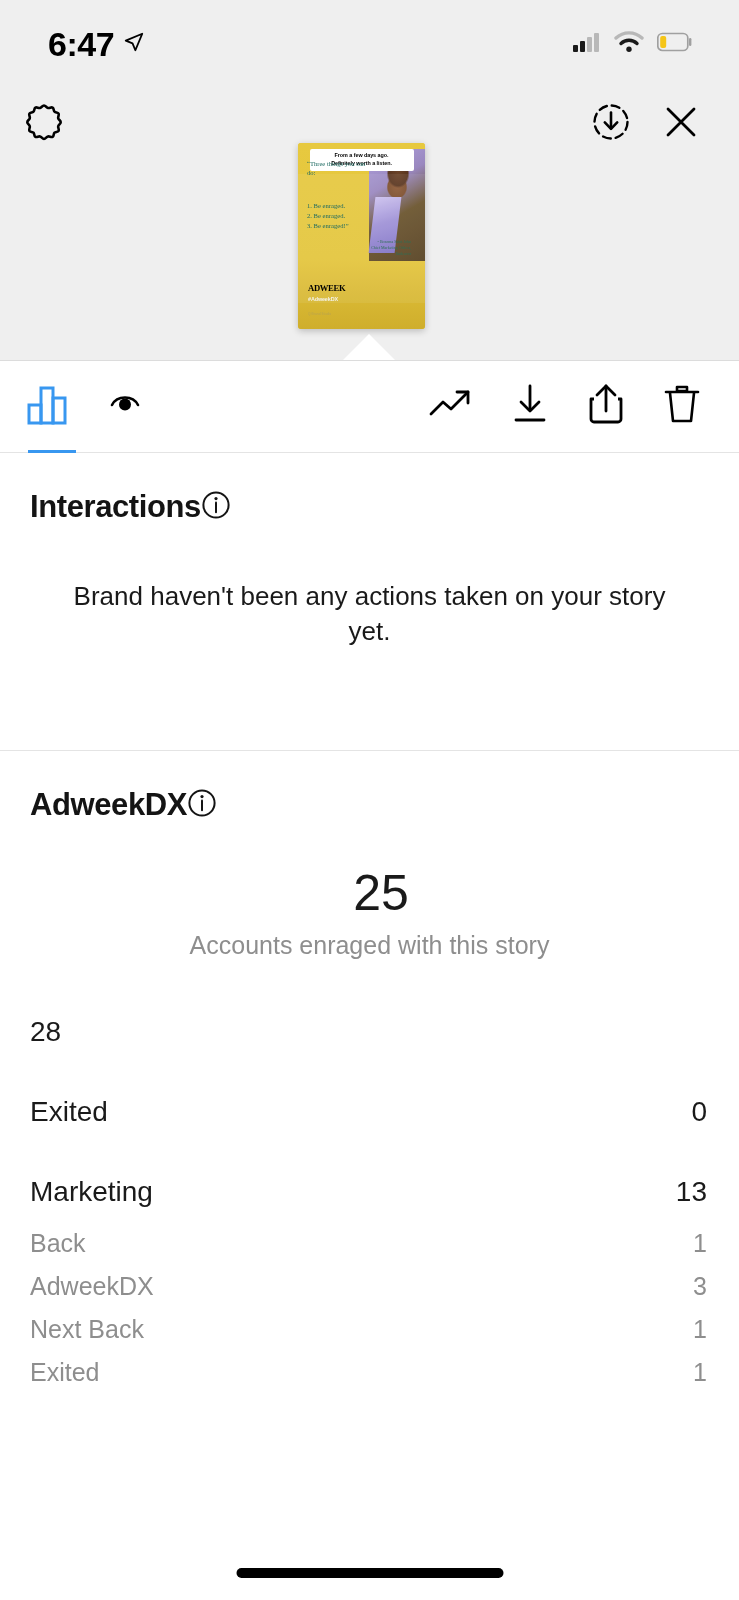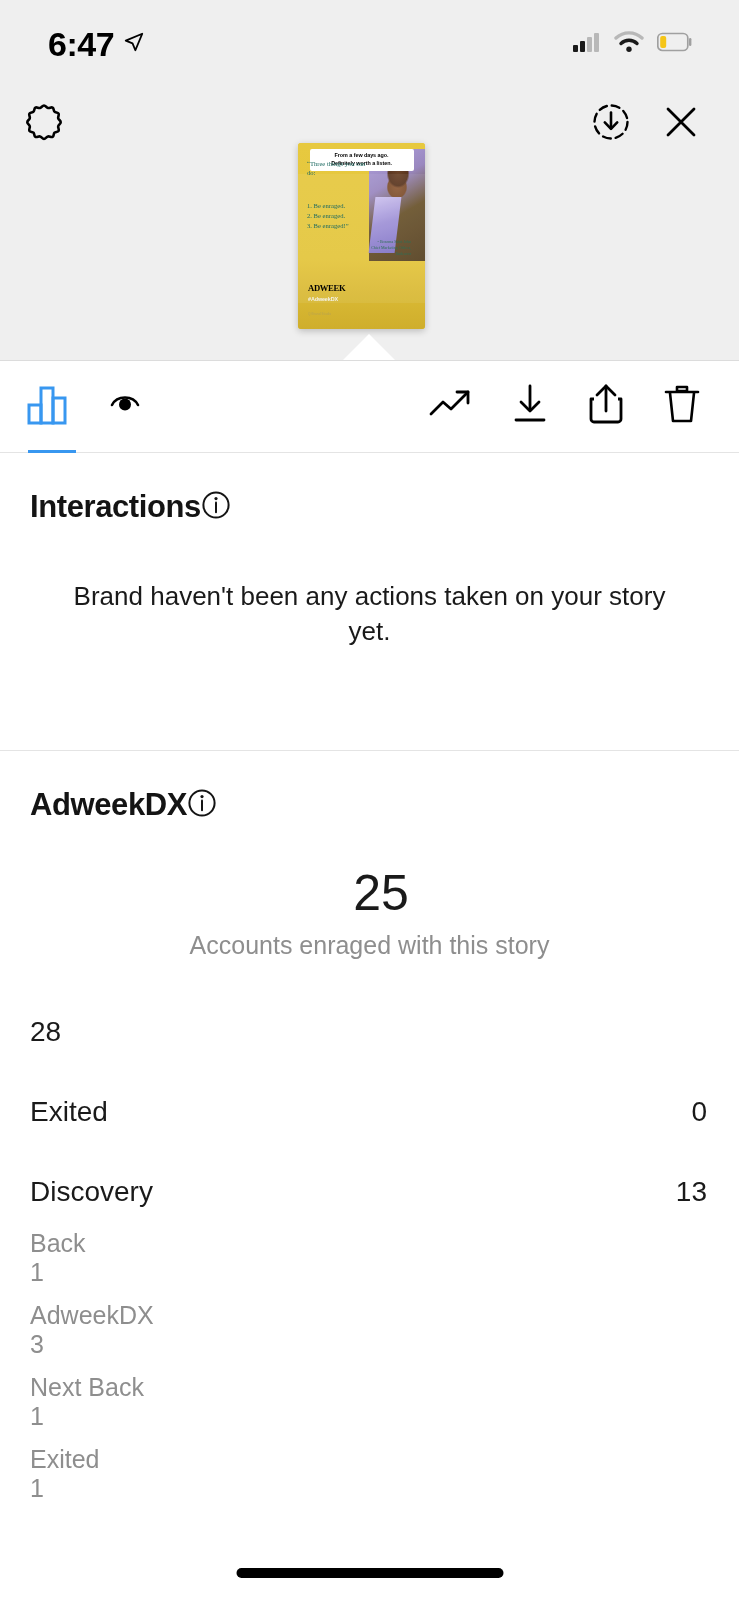--- a/index.html
+++ b/index.html
@@ -200,21 +200,21 @@
   .stats { padding: 42px 32px 0 30px; }
   .stat-row {
     display: flex; align-items: baseline;
     justify-content: space-between;
     padding: 14px 0;
   }
   .stat-row.primary .stat-name,
   .stat-row.primary .stat-val {
     font-size: 28px; color: #1a1a1a;
   }
-  .stat-row.sub { padding: 7px 0; flex-direction: column; }
+  .stat-row.sub { padding: 7px 0; }
   .stat-row.sub .stat-name,
   .stat-row.sub .stat-val {
     font-size: 25px; color: #8e8e8e;
   }
   .stat-gap { height: 20px; }
 
   
   .home-ind {
     position: absolute; bottom: 22px; left: 50%;
     transform: translateX(-50%);
@@ -433,21 +433,21 @@
         <div class="stat-row primary">
           <span class="stat-val">28</span>
         </div>
         <div class="stat-gap"></div>
         <div class="stat-row primary">
           <span class="stat-name">Exited</span>
           <span class="stat-val">0</span>
         </div>
         <div class="stat-gap"></div>
         <div class="stat-row primary">
-          <span class="stat-name">Discovery</span>
+          <span class="stat-name">Marketing</span>
           <span class="stat-val">13</span>
         </div>
         <div class="stat-row sub">
           <span class="stat-name">Back</span>
           <span class="stat-val">1</span>
         </div>
         <div class="stat-row sub">
           <span class="stat-name">AdweekDX</span>
           <span class="stat-val">3</span>
         </div>

